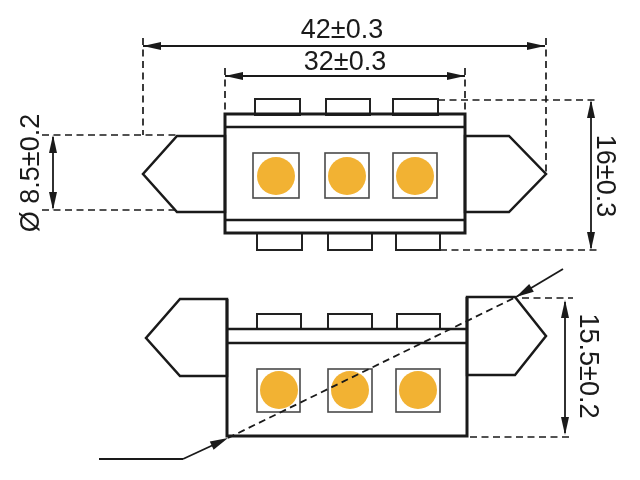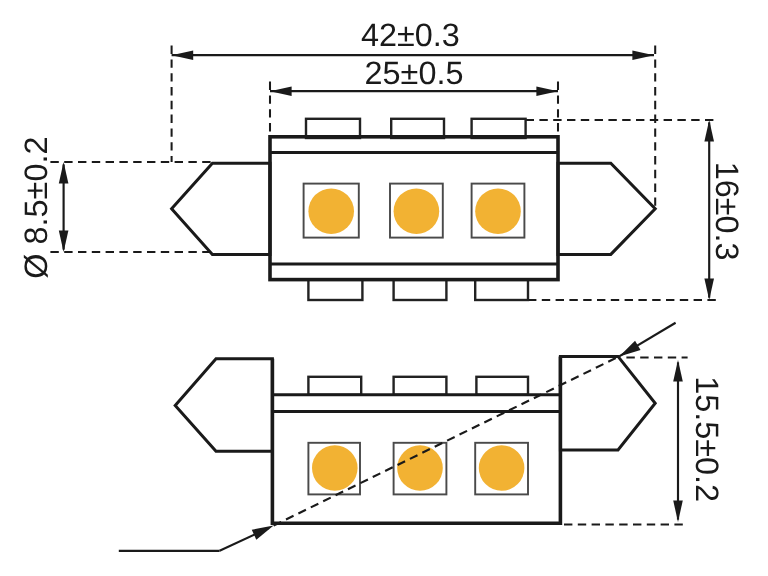--- a/index.html
+++ b/index.html
@@ -141,21 +141,21 @@
         <line class="extline" x1="470" y1="437" x2="573" y2="437"></line>
         <line class="dimline" x1="565" y1="302" x2="565" y2="433"></line>
         <polygon class="arrow" points="565,300 561,318 569,318"></polygon>
         <polygon class="arrow" points="565,435 561,417 569,417"></polygon>
       </g>
     </g>
   </svg>
 
   <div class="dim-label" style="left:282px; top:15px;">42±0.3</div>
 
-  <div class="dim-label" style="left:285px; top:47px;">25±0.5</div>
+  <div class="dim-label" style="left:285px; top:47px;">32±0.3</div>
 
   <div class="dim-label rot-ccw" style="left:-30px; top:159px;">Ø 8.5±0.2</div>
 
   <div class="dim-label rot-cw" style="left:546px; top:162px;">16±0.3</div>
 
   <div class="dim-label rot-cw" style="left:529px; top:352px;">15.5±0.2</div>
 
 
 </div>
 

